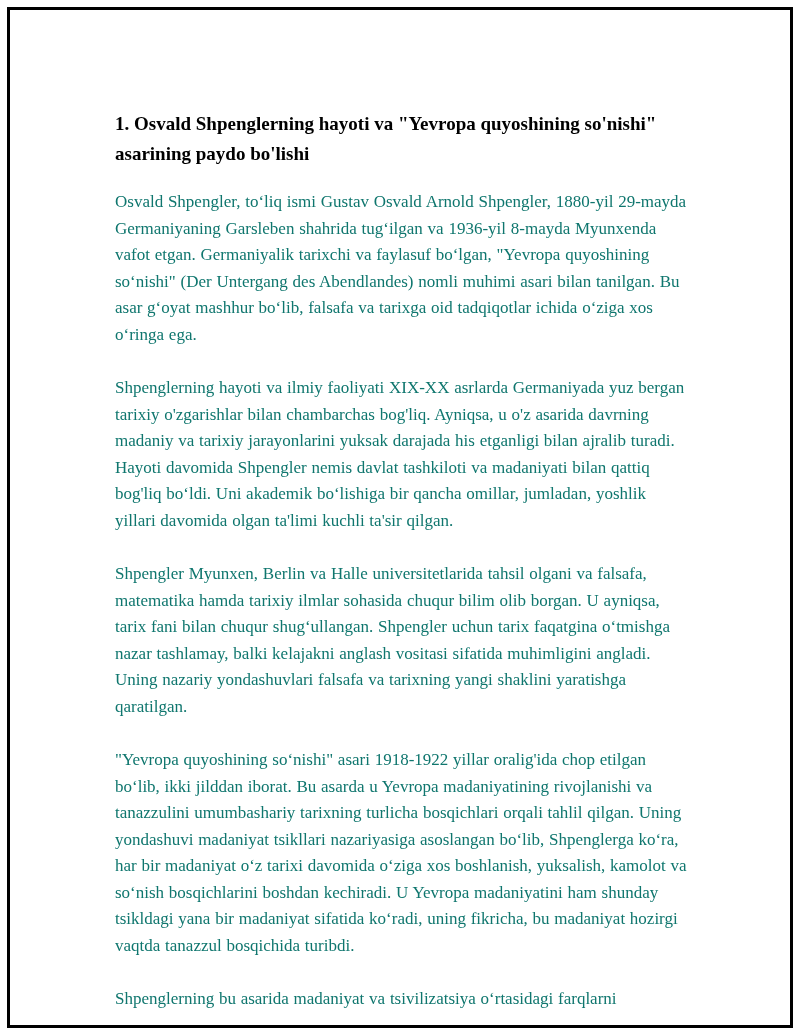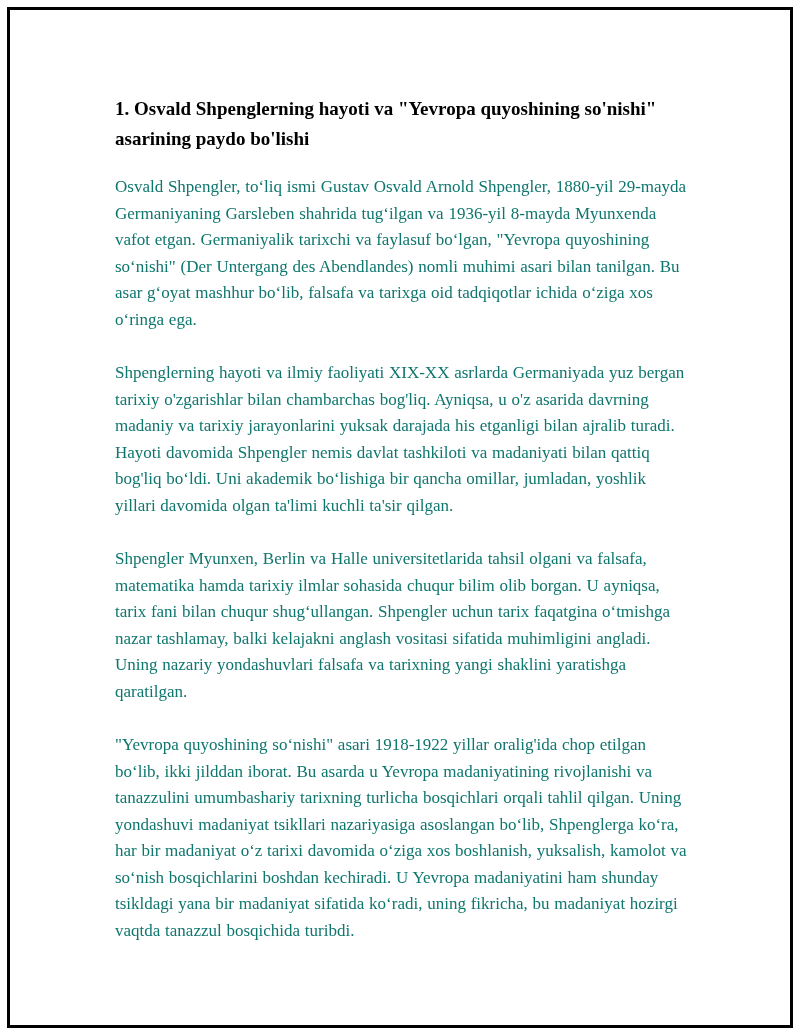--- a/index.html
+++ b/index.html
@@ -33,21 +33,21 @@
     left: 0;
     right: 0;
     bottom: 0;
     padding: 83px 103px 30px 105px;
     box-sizing: border-box;
   }
   h1.doc-heading {
     font-size: 19px;
     font-weight: bold;
     line-height: 30px;
-    margin: 1px 0 20px 0;
+    margin: 16px 0 20px 0;
     color: #000000;
     text-align: left;
   }
   .para {
     font-size: 17px;
     line-height: 26.5px;
     margin: 0 0 27px 0;
     text-align: left;
     color: #0f766e;
     word-spacing: 0.5px;
@@ -61,16 +61,17 @@
 
 <div class="viewport">
   <div class="page-frame">
     <div class="page-content">
       <h1 class="doc-heading">1. Osvald Shpenglerning hayoti va "Yevropa quyoshining so'nishi" asarining paydo bo'lishi</h1>
       <div>
           <p class="para">Osvald Shpengler, toʻliq ismi Gustav Osvald Arnold Shpengler, 1880-yil 29-mayda Germaniyaning Garsleben shahrida tugʻilgan va 1936-yil 8-mayda Myunxenda vafot etgan. Germaniyalik tarixchi va faylasuf boʻlgan, "Yevropa quyoshining soʻnishi" (Der Untergang des Abendlandes) nomli muhimi asari bilan tanilgan. Bu asar gʻoyat mashhur boʻlib, falsafa va tarixga oid tadqiqotlar ichida oʻziga xos oʻringa ega.</p>
           <p class="para">Shpenglerning hayoti va ilmiy faoliyati XIX-XX asrlarda Germaniyada yuz bergan tarixiy o'zgarishlar bilan chambarchas bog'liq. Ayniqsa, u o'z asarida davrning madaniy va tarixiy jarayonlarini yuksak darajada his etganligi bilan ajralib turadi. Hayoti davomida Shpengler nemis davlat tashkiloti va madaniyati bilan qattiq bog'liq boʻldi. Uni akademik boʻlishiga bir qancha omillar, jumladan, yoshlik yillari davomida olgan ta'limi kuchli ta'sir qilgan.</p>
           <p class="para">Shpengler Myunxen, Berlin va Halle universitetlarida tahsil olgani va falsafa, matematika hamda tarixiy ilmlar sohasida chuqur bilim olib borgan. U ayniqsa, tarix fani bilan chuqur shugʻullangan. Shpengler uchun tarix faqatgina oʻtmishga nazar tashlamay, balki kelajakni anglash vositasi sifatida muhimligini angladi. Uning nazariy yondashuvlari falsafa va tarixning yangi shaklini yaratishga qaratilgan.</p>
           <p class="para">"Yevropa quyoshining soʻnishi" asari 1918-1922 yillar oralig'ida chop etilgan boʻlib, ikki jilddan iborat. Bu asarda u Yevropa madaniyatining rivojlanishi va tanazzulini umumbashariy tarixning turlicha bosqichlari orqali tahlil qilgan. Uning yondashuvi madaniyat tsikllari nazariyasiga asoslangan boʻlib, Shpenglerga koʻra, har bir madaniyat oʻz tarixi davomida oʻziga xos boshlanish, yuksalish, kamolot va soʻnish bosqichlarini boshdan kechiradi. U Yevropa madaniyatini ham shunday tsikldagi yana bir madaniyat sifatida koʻradi, uning fikricha, bu madaniyat hozirgi vaqtda tanazzul bosqichida turibdi.</p>
+          <p class="para">Shpenglerning bu asarida madaniyat va tsivilizatsiya oʻrtasidagi farqlarni</p>
         </div>
     </div>
   </div>
 </div>
 
 </body></html>

